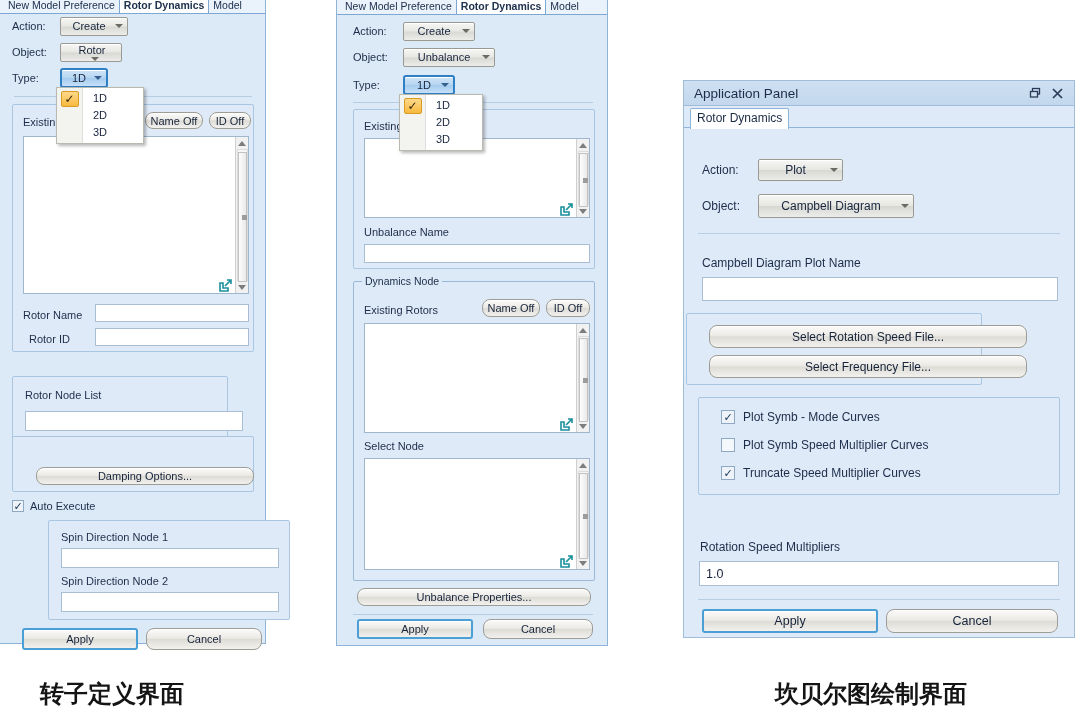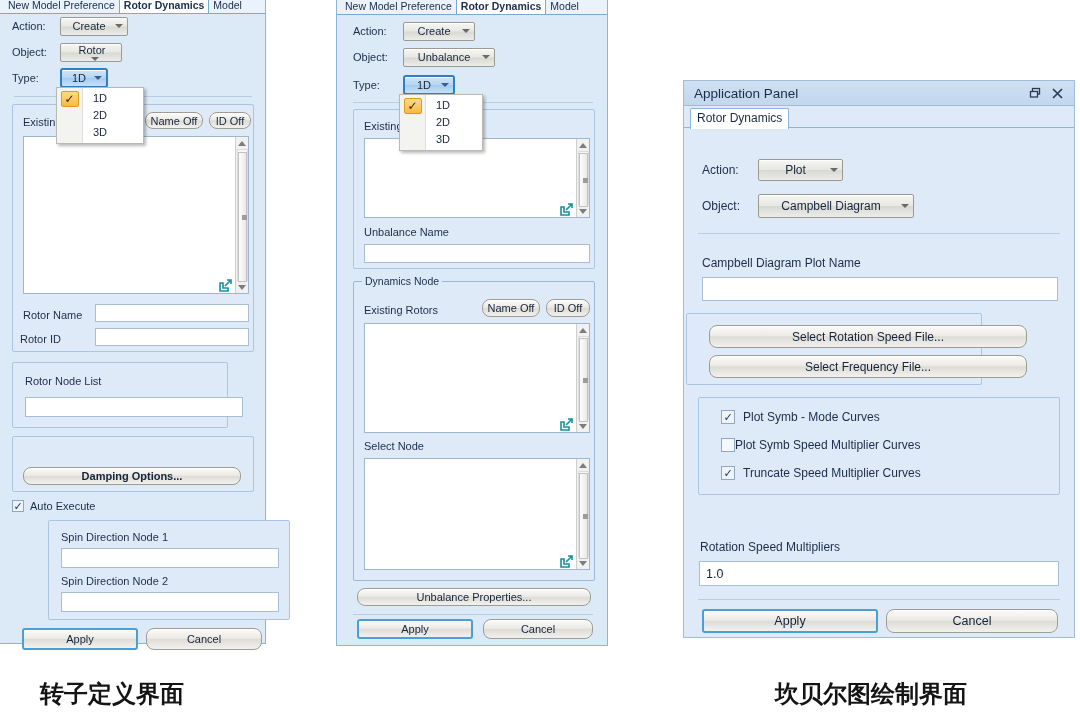--- a/index.html
+++ b/index.html
@@ -308,31 +308,31 @@
         </div>
         <svg class="expand-ico" style="right:15px;" viewBox="0 0 14 13">
           <path d="M1 4 L1 12 L9 12 L9 9 L4 9 L4 4 Z" fill="none" stroke="#1a8f9e" stroke-width="1.6"></path>
           <path d="M6 7 L12 1 M8 1 L12 1 L12 5" fill="none" stroke="#1a8f9e" stroke-width="1.6"></path>
         </svg>
       </div>
 
       <div class="lbl" style="position:absolute;left:10px;top:204px;">Rotor Name</div>
       <div class="field" style="position:absolute;left:82px;top:199px;width:154px;height:18px;"></div>
 
-      <div class="lbl" style="position:absolute;left:7px;top:228px;">Rotor ID</div>
+      <div class="lbl" style="position:absolute;left:16px;top:228px;">Rotor ID</div>
       <div class="field" style="position:absolute;left:82px;top:223px;width:154px;height:18px;"></div>
     </div>
 
-    <div class="group" style="position:absolute; left:12px; top:366px; width:216px; height:66px;">
+    <div class="group" style="position:absolute; left:12px; top:380px; width:216px; height:66px;">
       <div class="lbl" style="position:absolute;left:12px;top:12px;">Rotor Node List</div>
       <div class="field" style="position:absolute;left:12px;top:34px;width:218px;height:20px;"></div>
     </div>
 
     <div class="group" style="position:absolute; left:12px; top:440px; width:242px; height:56px;">
-      <div class="btn" style="position:absolute;left:10px;top:30px;width:218px;height:18px;font-weight:bold;">Damping Options...</div>
+      <div class="btn" style="position:absolute;left:23px;top:30px;width:218px;height:18px;">Damping Options...</div>
     </div>
 
     <div class="row" style="position:absolute;left:12px;top:504px;">
       <span class="cbox">✓</span>
       <span class="lbl" style="margin-left:6px;">Auto Execute</span>
     </div>
 
     <div class="group" style="position:absolute; left:12px; top:524px; width:242px; height:100px;margin-left:36px;">
       <div class="lbl" style="position:absolute;left:12px;top:10px;">Spin Direction Node 1</div>
       <div class="field" style="position:absolute;left:12px;top:27px;width:218px;height:20px;"></div>
@@ -534,21 +534,21 @@
       <div class="btn" style="position:absolute;left:22px;top:41px;width:318px;height:23px;font-size:12px;">Select Frequency File...</div>
     </div>
 
     <div class="group" style="position:absolute;left:14px;top:316px;width:362px;height:98px;">
       <div class="row" style="position:absolute;left:22px;top:12px;">
         <span class="cbox" style="width:14px;height:14px;flex-basis:14px;">✓</span>
         <span class="lbl" style="margin-left:8px;font-size:12px;">Plot Symb - Mode Curves</span>
       </div>
       <div class="row" style="position:absolute;left:22px;top:40px;">
         <span class="cbox off" style="width:14px;height:14px;flex-basis:14px;">✓</span>
-        <span class="lbl" style="margin-left:0;font-size:12px;">Plot Symb Speed Multiplier Curves</span>
+        <span class="lbl" style="margin-left:8px;font-size:12px;">Plot Symb Speed Multiplier Curves</span>
       </div>
       <div class="row" style="position:absolute;left:22px;top:68px;">
         <span class="cbox" style="width:14px;height:14px;flex-basis:14px;">✓</span>
         <span class="lbl" style="margin-left:8px;font-size:12px;">Truncate Speed Multiplier Curves</span>
       </div>
     </div>
 
     <div class="lbl" style="position:absolute;left:16px;top:459px;font-size:12px;">Rotation Speed Multipliers</div>
     <div class="field" style="position:absolute;left:15px;top:480px;width:360px;height:25px;font-size:12.5px;padding-left:6px;">1.0</div>
 

